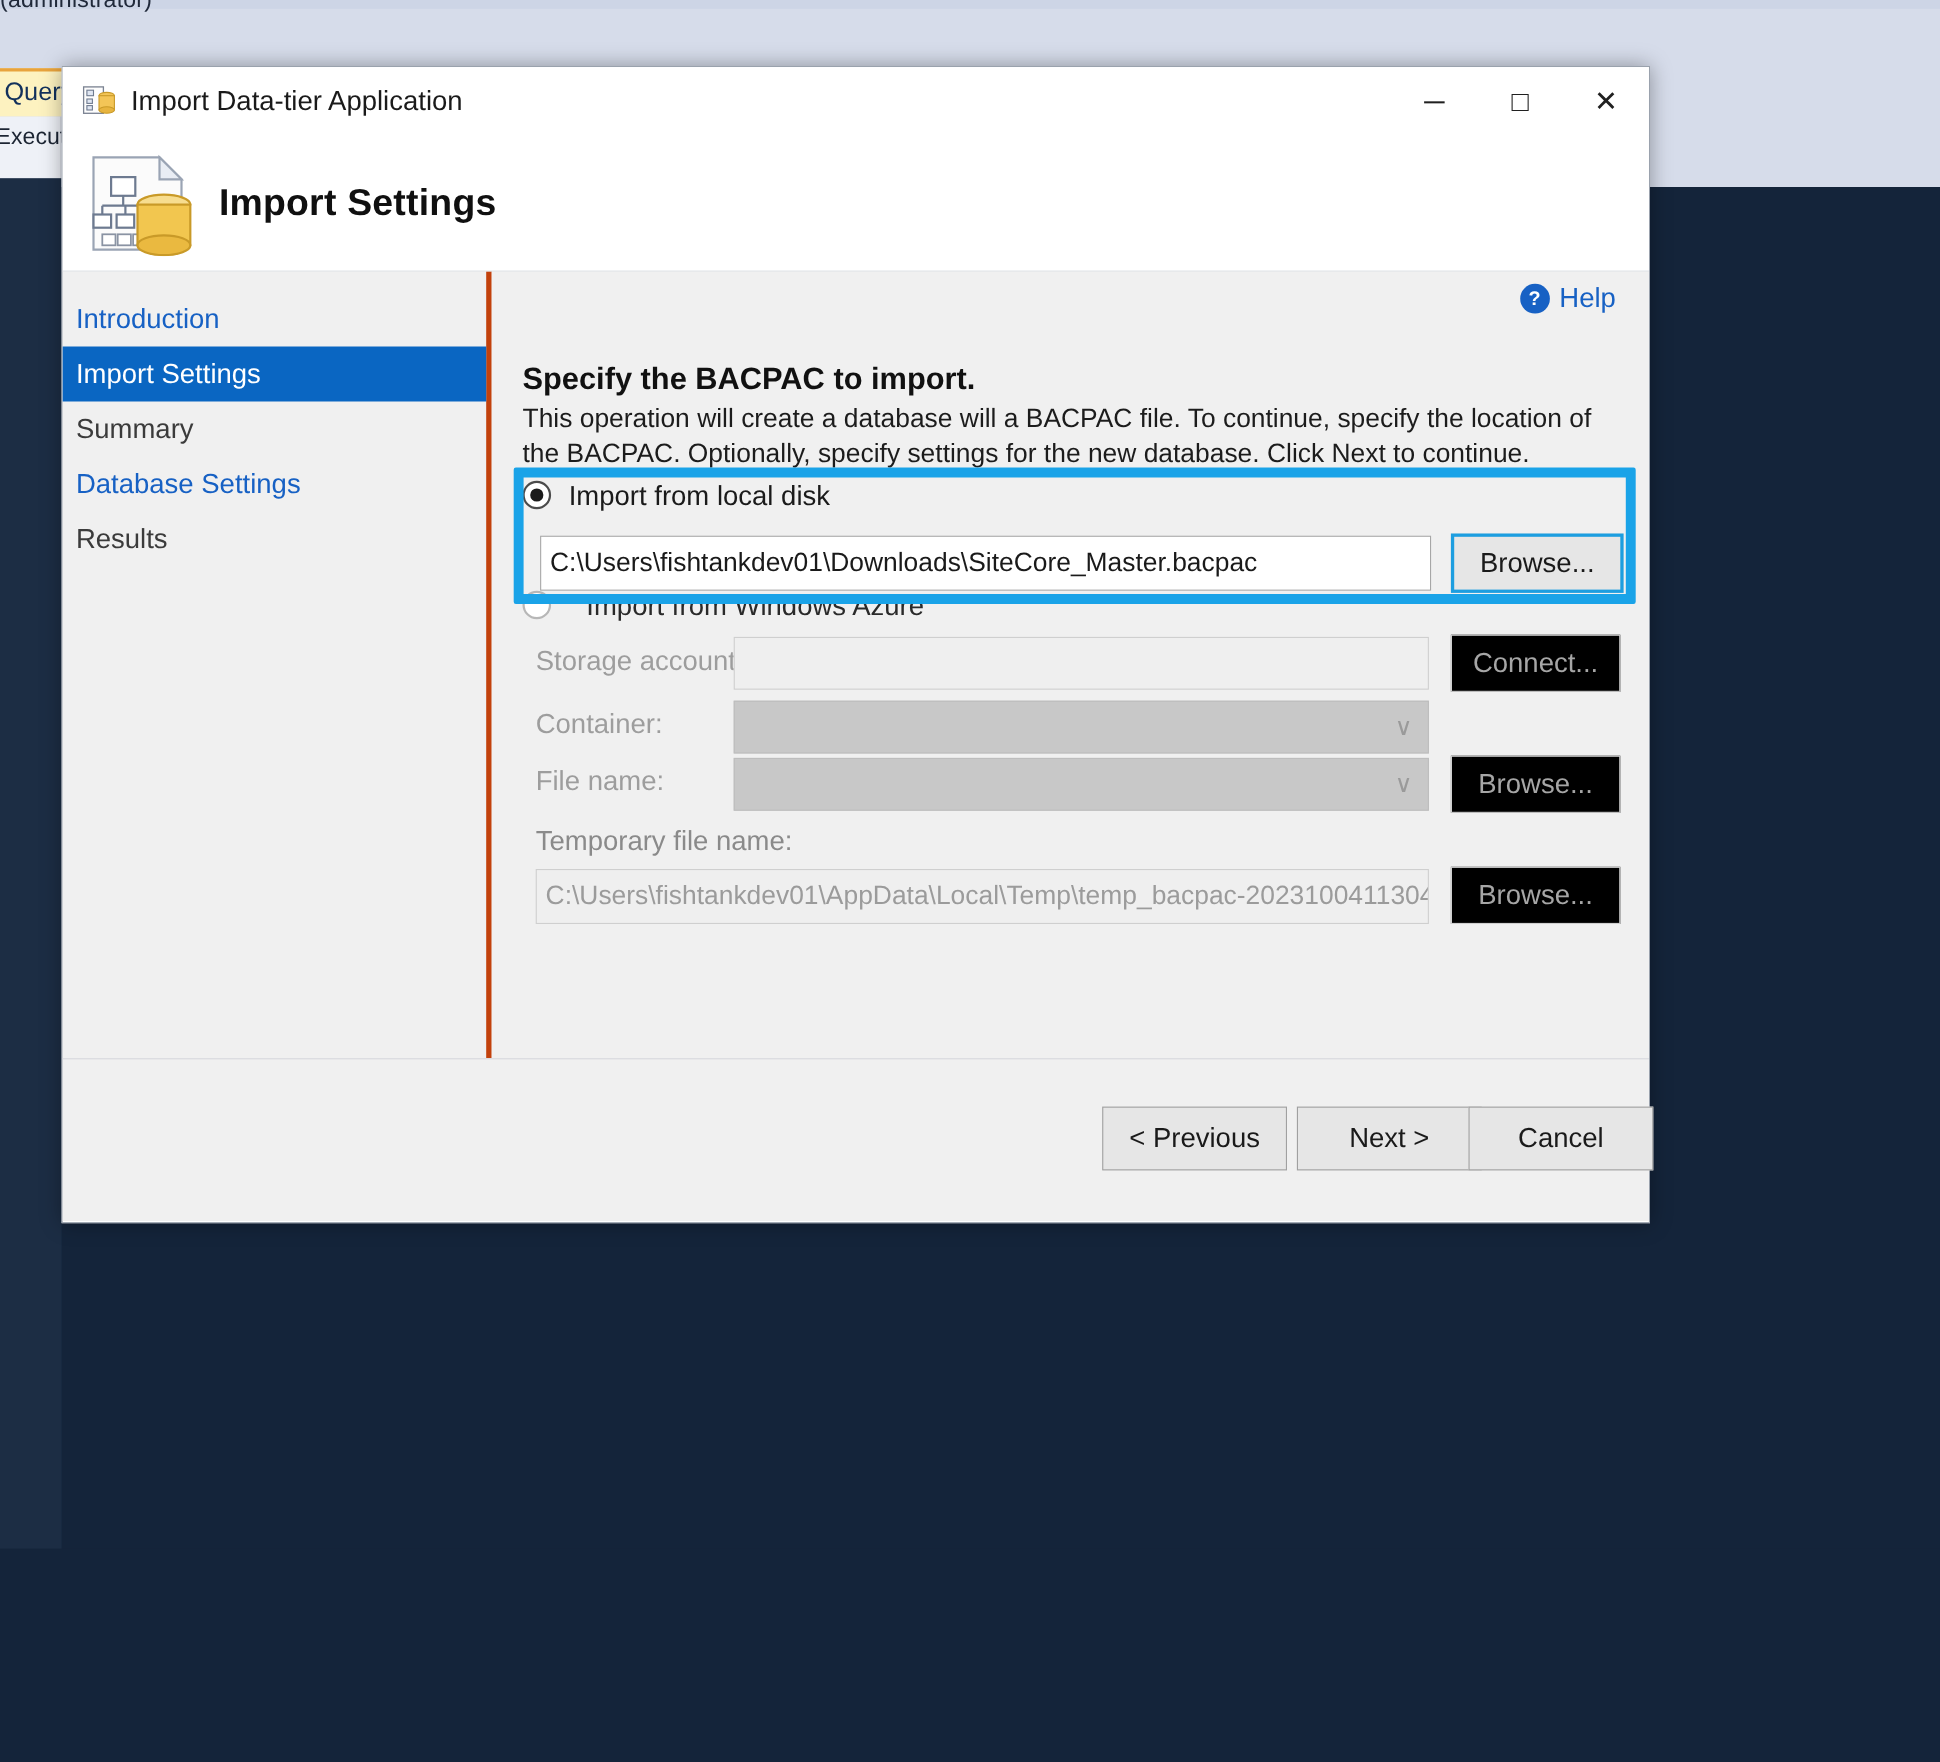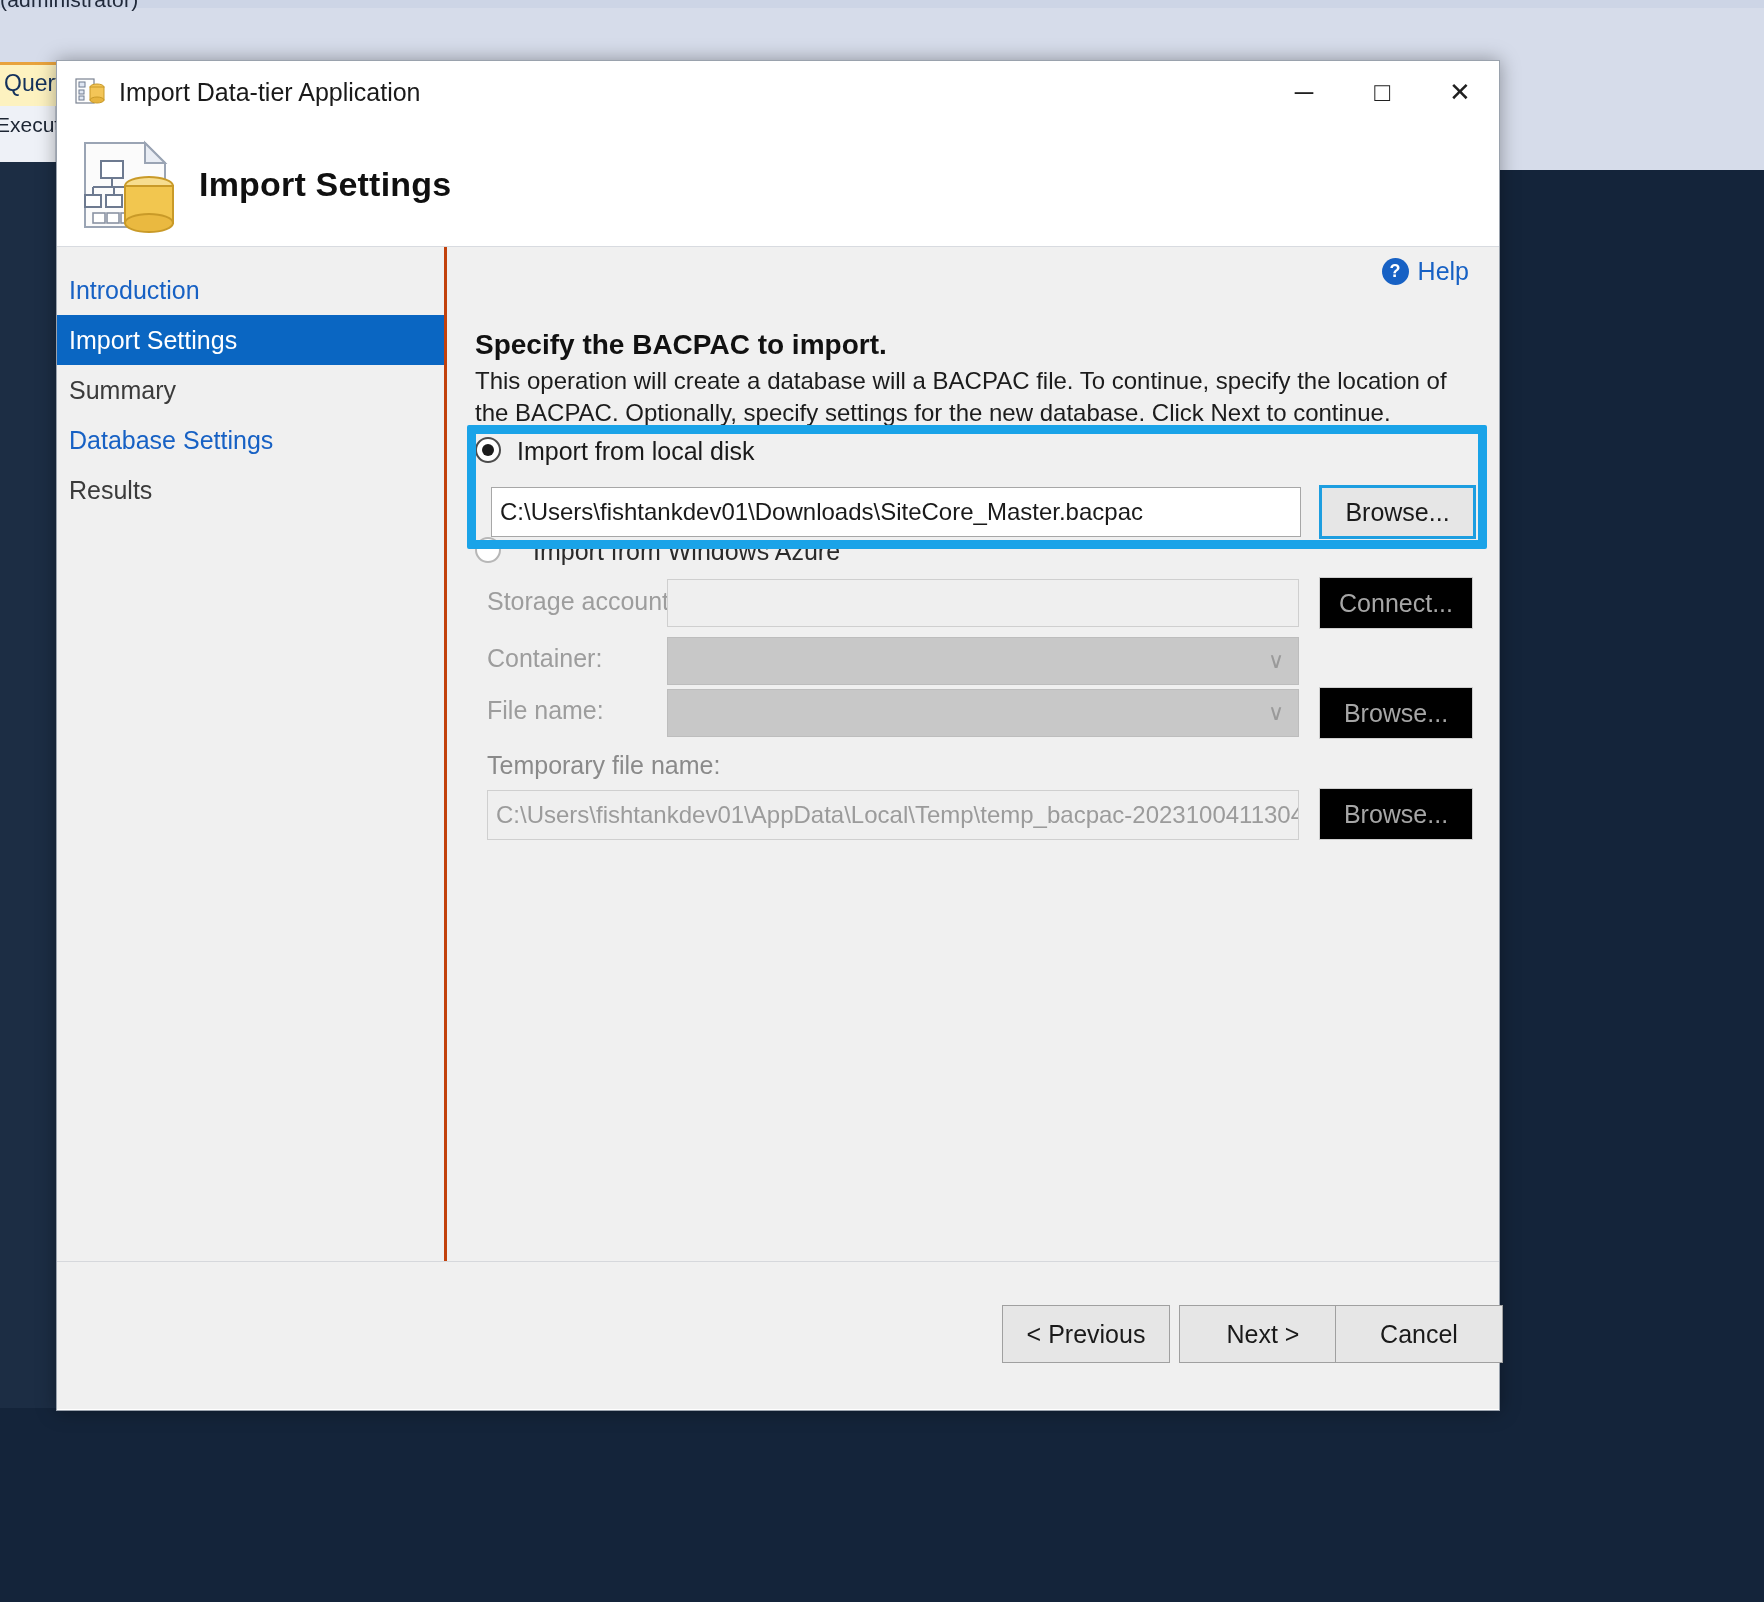--- a/index.html
+++ b/index.html
@@ -59,21 +59,21 @@
   }
   .bg-left-dark {
     position: absolute; left: 0; top: 162px; width: 56px; height: 1246px;
     background: #1c2d44;
   }
 
   
   .dialog {
     position: absolute;
     left: 56px; top: 60px;
-    width: 1444px; height: 1351px;
+    width: 1444px; height: 1052px;
     background: #ffffff;
     border: 1px solid #9aa2ad;
     box-sizing: border-box;
     box-shadow: 0 0 18px rgba(0,0,0,.35);
   }
 
   
   .titlebar {
     position: relative; height: 62px; width: 100%;
     background: #ffffff;
@@ -114,21 +114,21 @@
   }
 
   
   .dialog-body {
     display: flex;
     height: calc(100% - 62px - 125px - 148px);
   }
   .sidebar {
     width: 390px; flex: none;
     background: #f0f0f0;
-    border-right: 3px solid #c2410c;
+    border-right: 5px solid #c2410c;
     padding-top: 18px;
     box-sizing: border-box;
   }
   .nav-item {
     height: 50px; display: flex; align-items: center;
     padding-left: 12px; font-size: 25px;
     color: #1761c4; cursor: pointer;
     box-sizing: border-box;
   }
   .nav-item.plain { color: #3b3b3b; cursor: default; }

